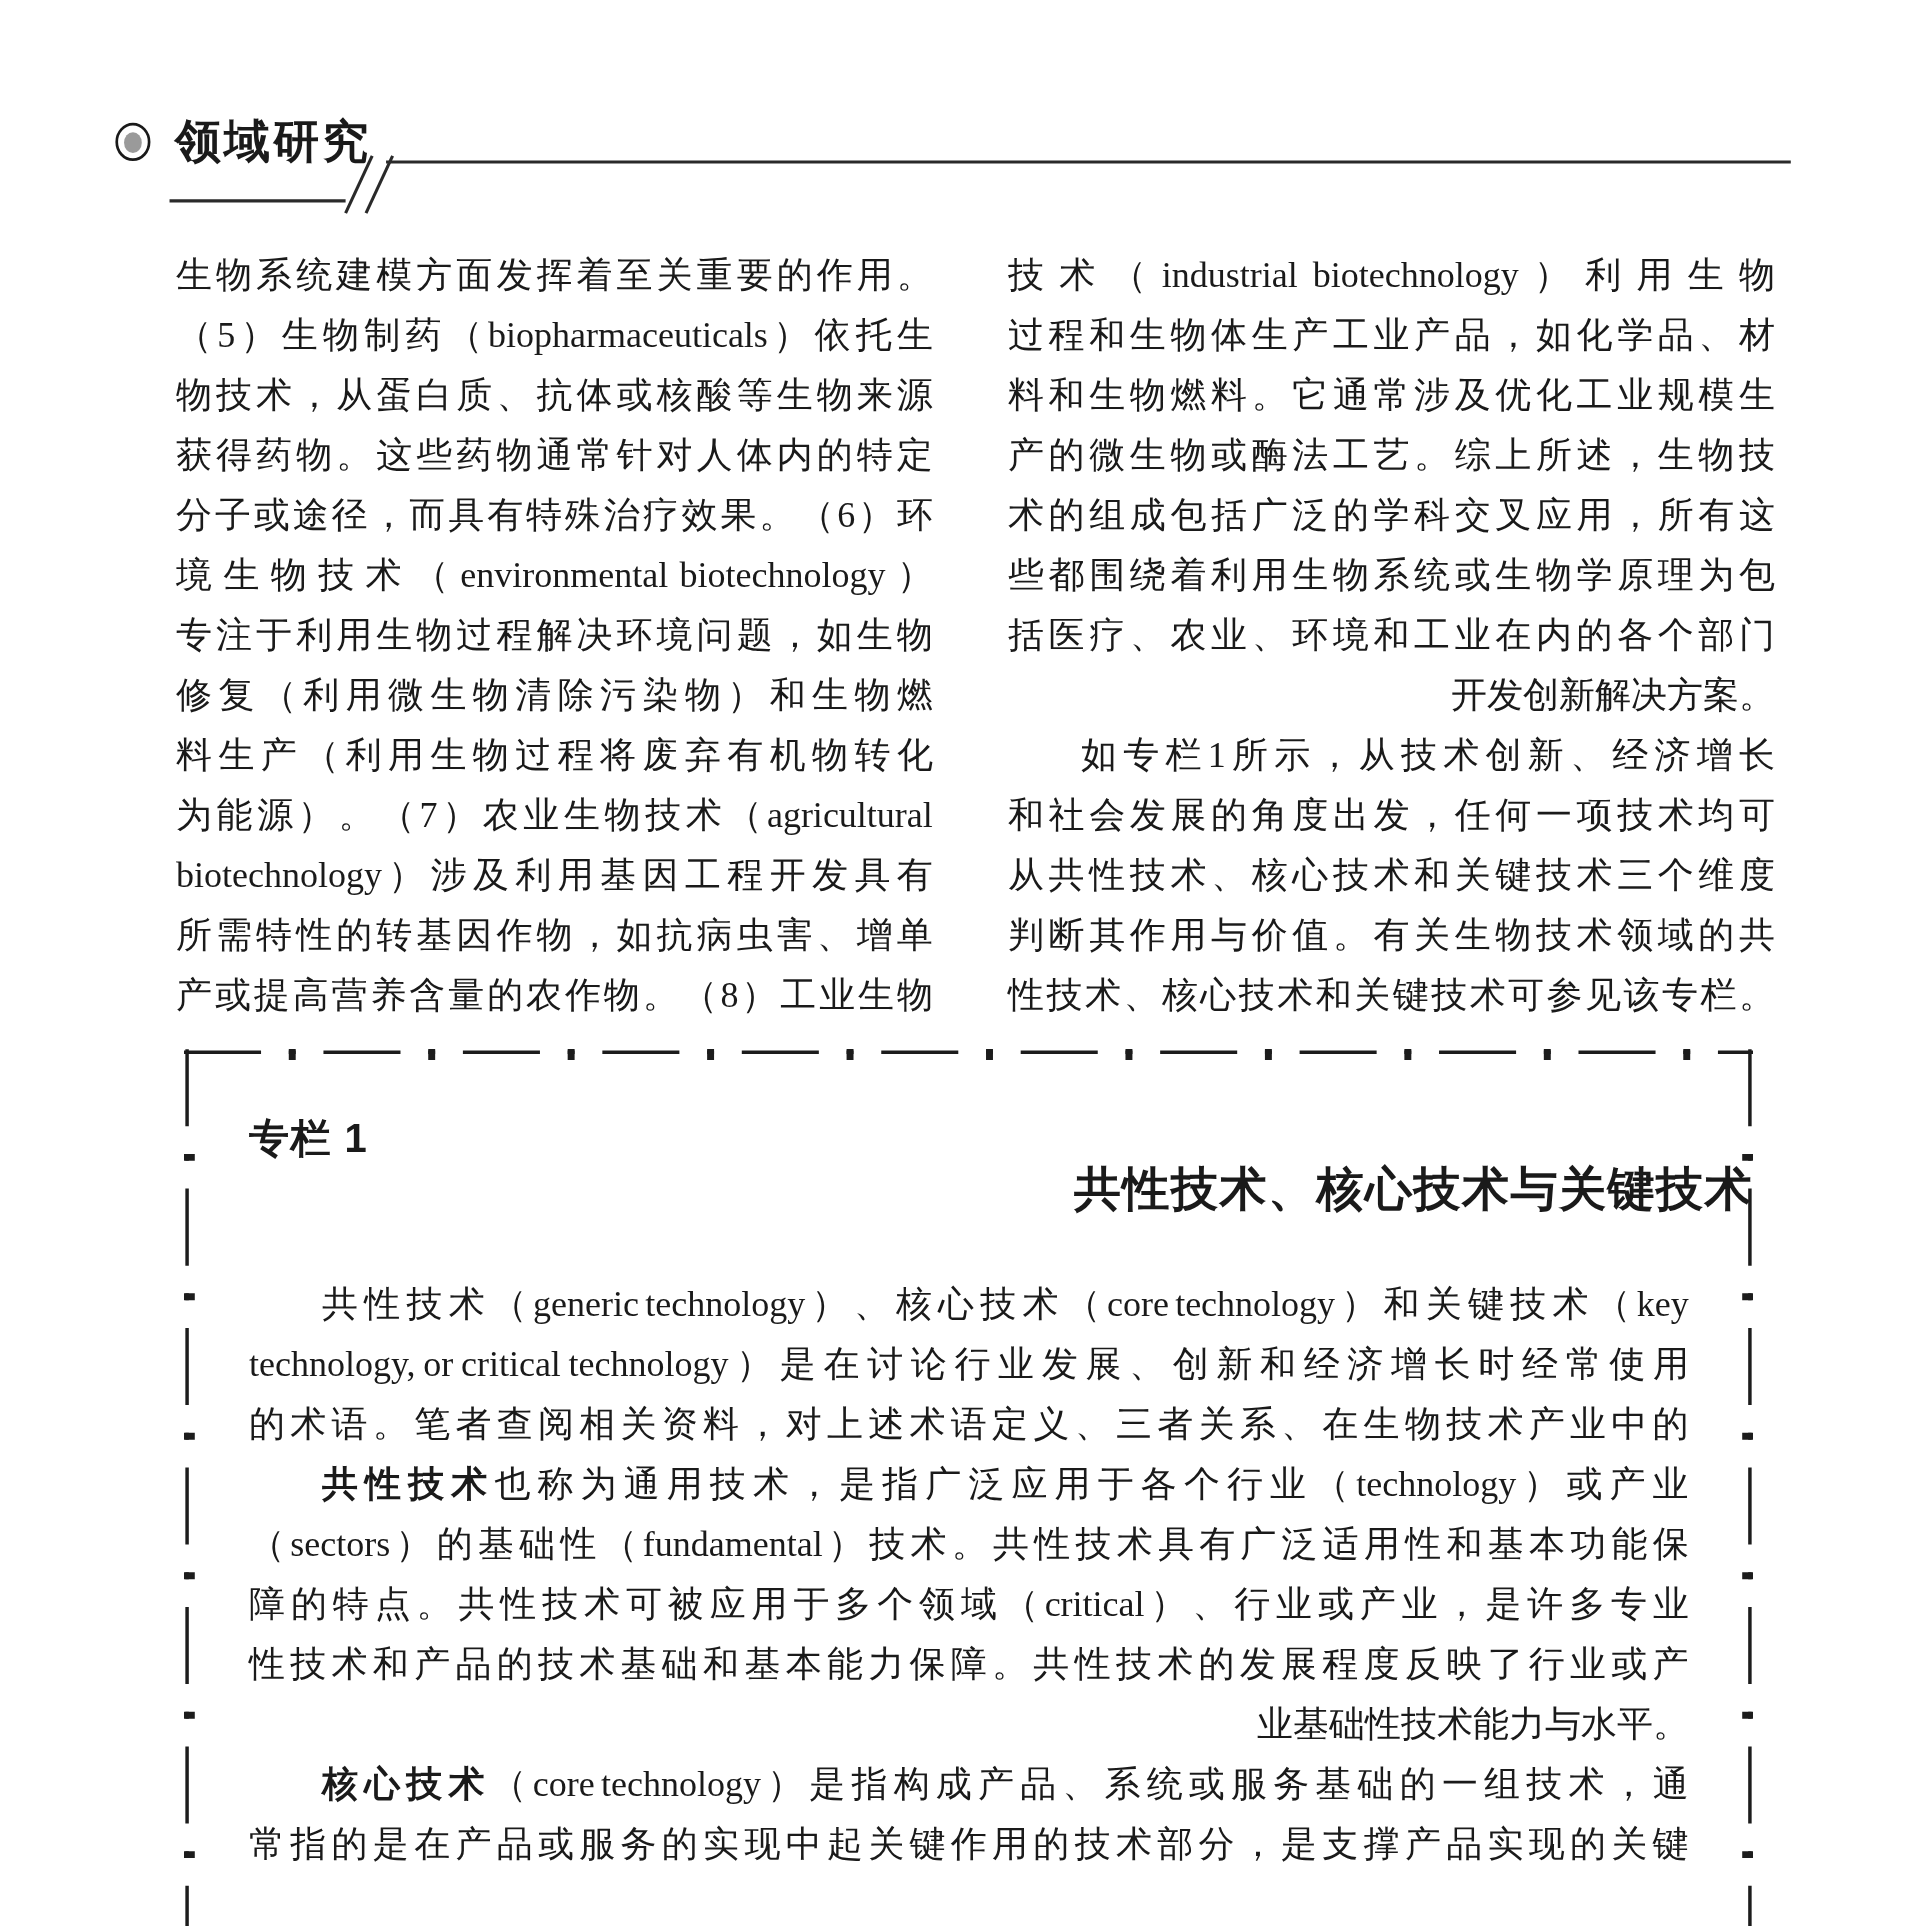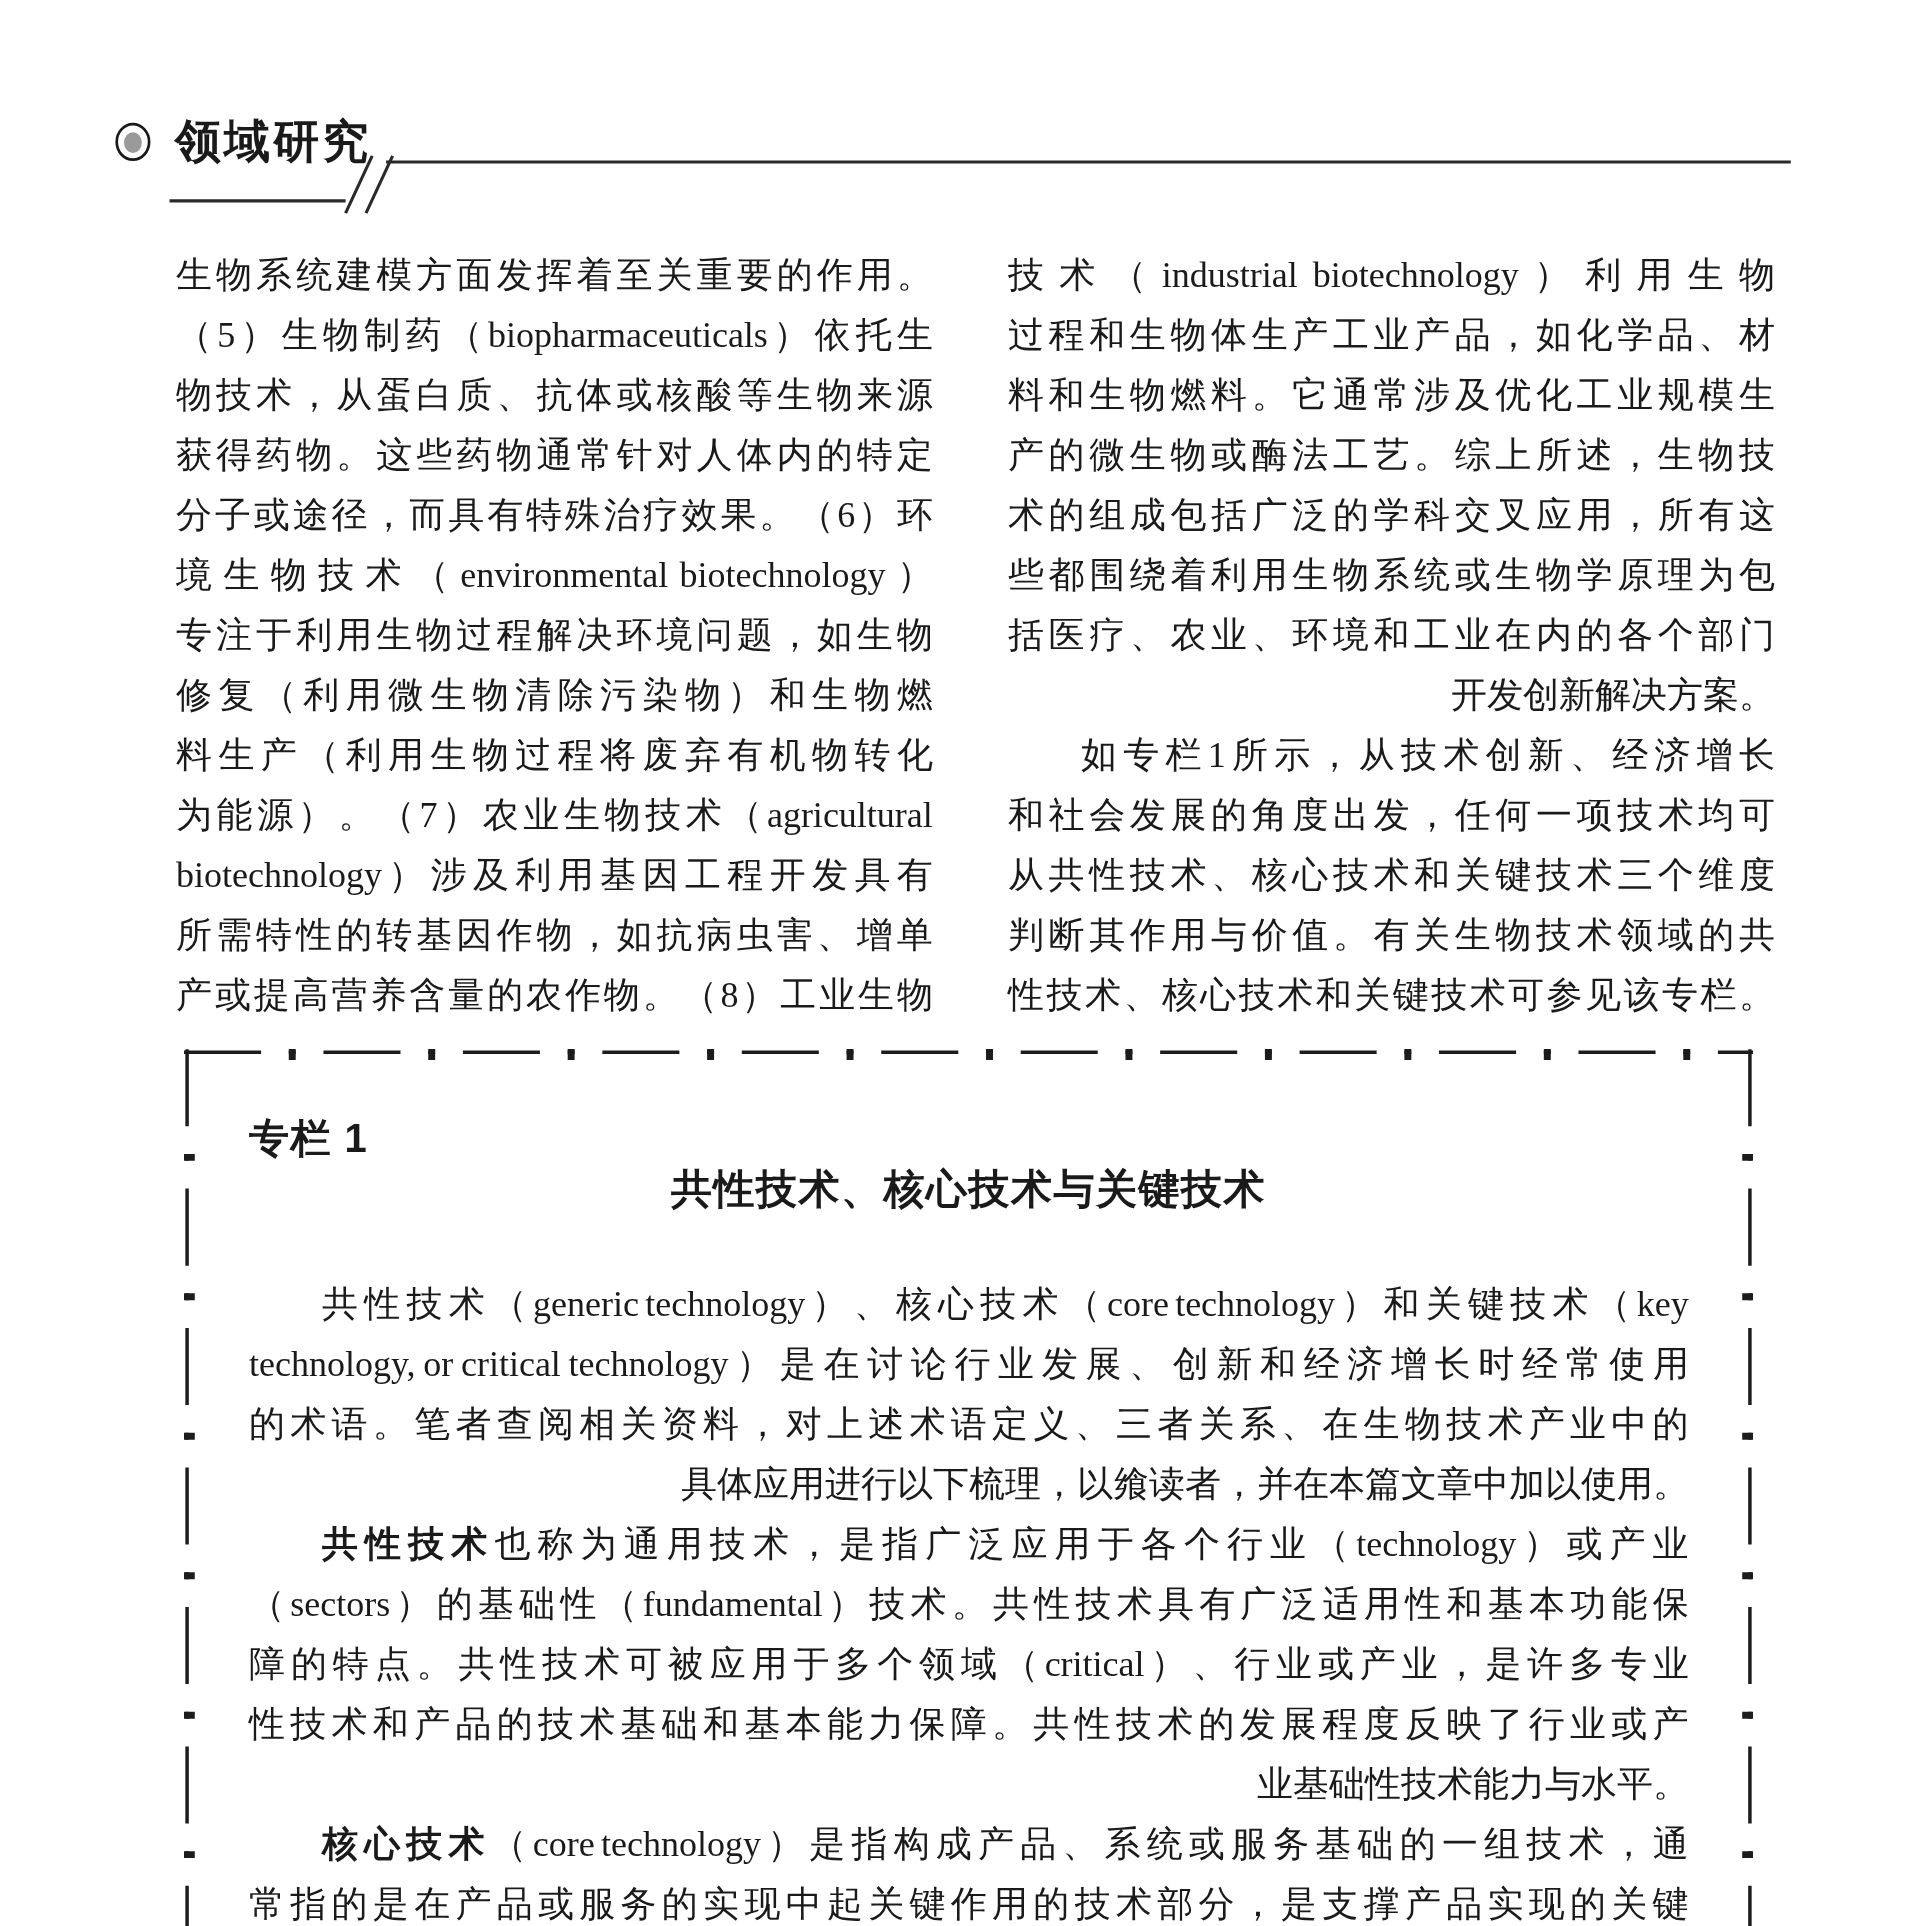--- a/index.html
+++ b/index.html
@@ -29,23 +29,23 @@
   }
   
   .cbox{position:absolute;left:184px;top:1049px;width:1569px;height:1300px;}
   .cbox-border{position:absolute;left:0;top:0;}
   .cbox-label{
     position:absolute;left:65px;top:60px;
     font-family:"Liberation Sans","DejaVu Sans",sans-serif;
     font-weight:bold;font-size:40px;line-height:58px;letter-spacing:1.5px;
   }
   .cbox-title{
-    position:absolute;left:0;right:0;top:111px;text-align:center;
+    position:absolute;left:0;right:0;top:111px;text-align:right;
     font-family:"Liberation Sans","DejaVu Sans",sans-serif;
-    font-weight:bold;font-size:41px;line-height:58px;letter-spacing:1.5px;
+    font-weight:bold;font-size:47px;line-height:58px;letter-spacing:1.5px;
   }
   .cbox-lines{position:absolute;left:65px;top:225px;width:1440px;}
 </style>
 </head>
 <body>
 
 <svg class="hdr-svg" width="1911" height="270" viewBox="0 0 4960 700">
 
   <g>
     <ellipse cx="345" cy="368" rx="42" ry="46" fill="none" stroke="#1a1a1a" stroke-width="7"></ellipse>
@@ -664,21 +664,20 @@
         <span>在</span>
         <span>生</span>
         <span>物</span>
         <span>技</span>
         <span>术</span>
         <span>产</span>
         <span>业</span>
         <span>中</span>
         <span>的</span>
       </div>
-      <div class="tline nofill"><span>具体应用进行以下梳理，以飨读者，并在本篇文章中加以使用。</span></div>
       <div class="tline fill" style="padding-left: 73px;">
         <span class="lead">共</span>
         <span class="lead">性</span>
         <span class="lead">技</span>
         <span class="lead">术</span>
         <span>也</span>
         <span>称</span>
         <span>为</span>
         <span>通</span>
         <span>用</span>

